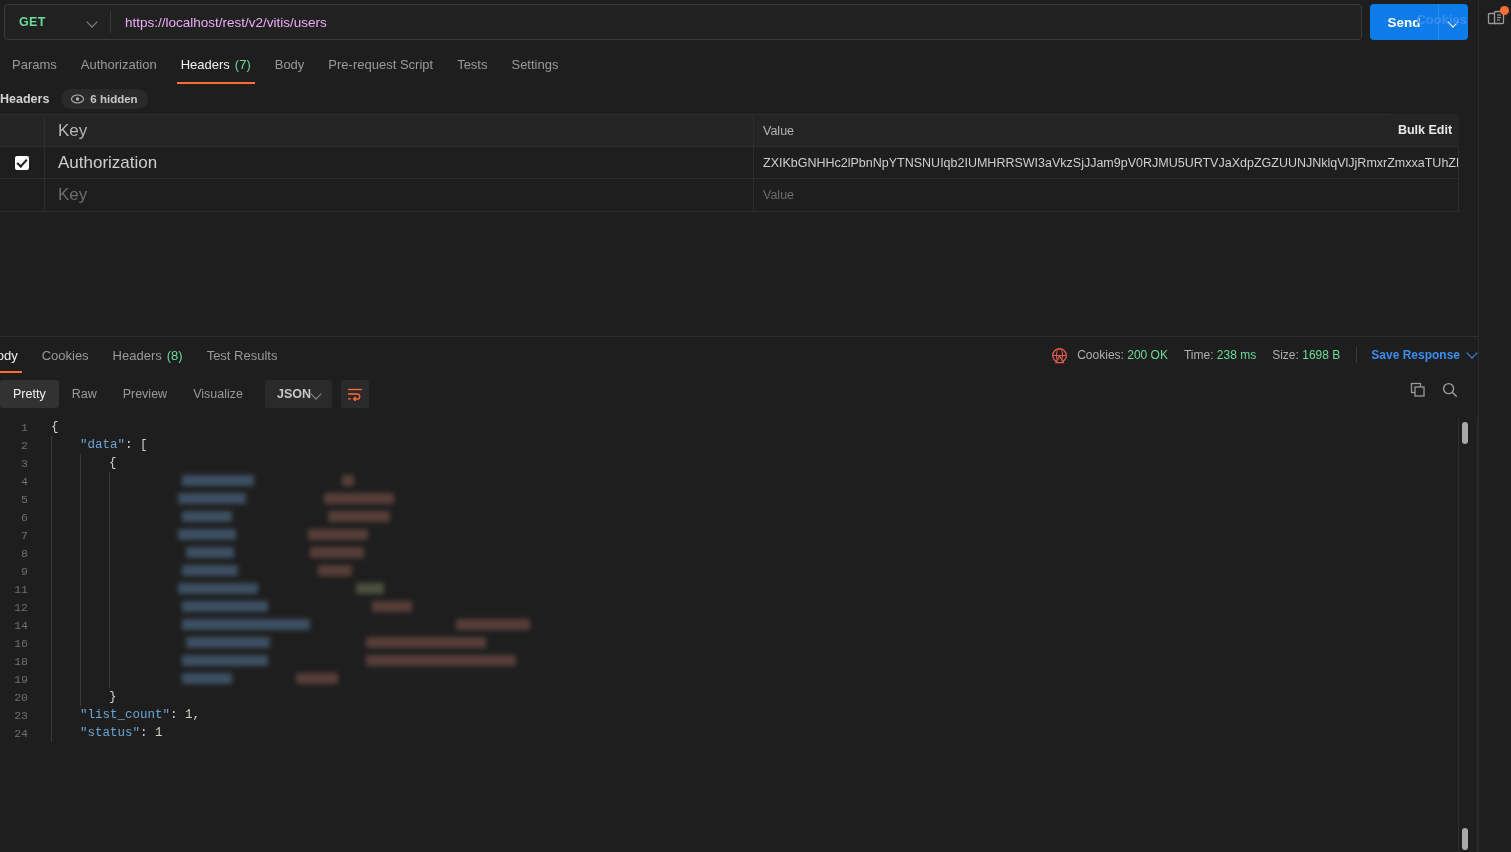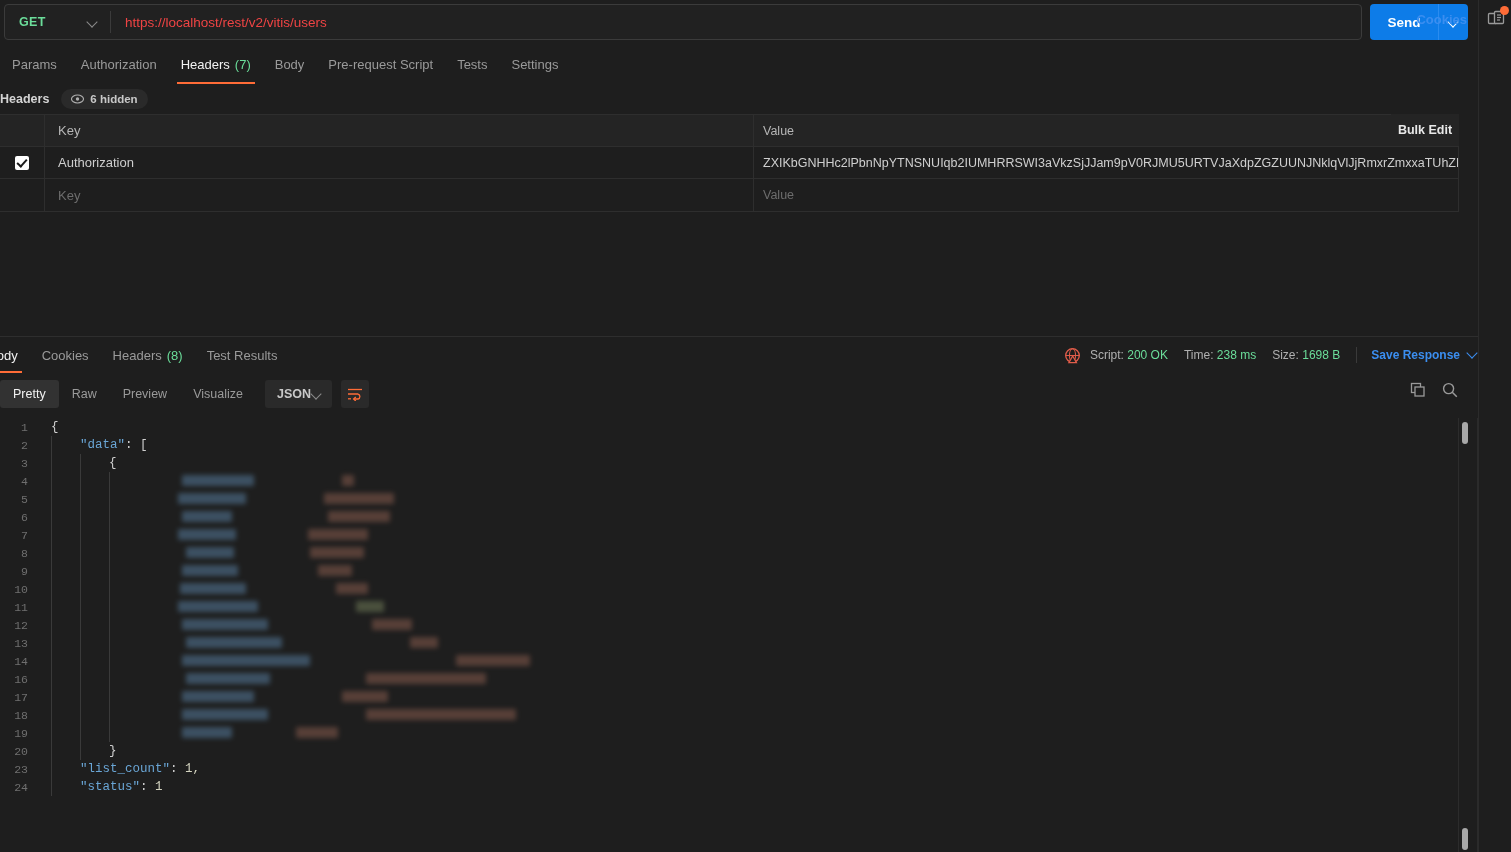--- a/index.html
+++ b/index.html
@@ -32,21 +32,21 @@
   .chev { width: 11px; height: 11px; position: relative; display: inline-block; }
   .chev::before {
     content: ""; position: absolute; left: 1px; top: 1px;
     width: 7px; height: 7px;
     border-right: 1.4px solid #8a8a8a; border-bottom: 1.4px solid #8a8a8a;
     transform: rotate(45deg);
   }
   #method-divider { width: 1px; height: 22px; background: #3b3b3b; }
   #url-input {
     flex: 1; height: 34px; background: transparent; border: none; outline: none;
-    color: #ef4444; font-size: 13.5px; font-family: "Liberation Sans", sans-serif;
+    color: #f0abfc; font-size: 13.5px; font-family: "Liberation Sans", sans-serif;
     padding: 0 14px;
   }
   #send-group {
     position: absolute; left: 1370px; top: 4px; height: 36px; width: 98px;
     display: flex; border-radius: 4px; overflow: hidden;
   }
   #send-button {
     width: 68px; background: #0d7ce8; color: #fff; border: none; cursor: pointer;
     font-size: 13.5px; font-weight: bold; font-family: "Liberation Sans", sans-serif;
     display: flex; align-items: center; justify-content: center;
@@ -104,21 +104,21 @@
   }
   .hrow { display: flex; height: 32px; border-bottom: 1px solid #2e2e2e; }
   .hrow:last-child { border-bottom: none; }
   .hcell-check {
     width: 45px; border-right: 1px solid #2e2e2e;
     display: flex; align-items: center; justify-content: center;
   }
   .hcell-key {
     width: 709px; border-right: 1px solid #2e2e2e;
     display: flex; align-items: center; padding-left: 13px;
-    font-size: 13px; color: #cfcfcf;
+    font-size: 17px; color: #cfcfcf;
   }
   .hcell-val {
     flex: 1; display: flex; align-items: center; padding-left: 9px;
     font-size: 12.5px; color: #cfcfcf; overflow: hidden; white-space: nowrap;
   }
   .hrow.header-row { background: #242424; }
   .hrow.header-row .hcell-key,
   .hrow.header-row .hcell-val { color: #b6b6b6; }
   .placeholder { color: #6d6d6d; }
   #checkbox-auth {
@@ -329,21 +329,21 @@
 </div>
 
 <div id="resp-status">
   <svg id="globe-icon" viewBox="0 0 18 18" aria-hidden="true">
     <circle cx="9" cy="9" r="7.2" fill="none" stroke="#e05c4a" stroke-width="1.4"></circle>
     <ellipse cx="9" cy="9" rx="3.2" ry="7.2" fill="none" stroke="#e05c4a" stroke-width="1.1"></ellipse>
     <line x1="1.8" y1="9" x2="16.2" y2="9" stroke="#e05c4a" stroke-width="1.1"></line>
     <path d="M9.2 9.5 L13.2 16.5 L5.2 16.5 Z" fill="#1e1e1e" stroke="#e05c4a" stroke-width="1.3"></path>
   </svg>
   <span class="stat-item">
-    <span>Script:</span>
+    <span>Cookies:</span>
     <span class="val">200 OK</span>
   </span>
   <span class="stat-item">
     <span>Time:</span>
     <span class="val">238 ms</span>
   </span>
   <span class="stat-item">
     <span>Size:</span>
     <span class="val">1698 B</span>
   </span>
@@ -418,46 +418,34 @@
     </div>
     <div class="jline">
       <div class="jgutter">8</div>
       <div class="jcode"><span class="indent-guide" style="left: 13px;"></span><span class="indent-guide" style="left: 42px;"></span><span class="indent-guide" style="left: 71px;"></span><span class="redact rb" style="left: 148px; width: 48px;"></span><span class="redact rs" style="left: 272px; width: 54px;"></span></div>
     </div>
     <div class="jline">
       <div class="jgutter">9</div>
       <div class="jcode"><span class="indent-guide" style="left: 13px;"></span><span class="indent-guide" style="left: 42px;"></span><span class="indent-guide" style="left: 71px;"></span><span class="redact rb" style="left: 144px; width: 56px;"></span><span class="redact rs" style="left: 280px; width: 34px;"></span></div>
     </div>
     <div class="jline">
-      <div class="jgutter">10</div>
-      <div class="jcode"><span class="indent-guide" style="left: 13px;"></span><span class="indent-guide" style="left: 42px;"></span><span class="indent-guide" style="left: 71px;"></span><span class="redact rb" style="left: 142px; width: 66px;"></span><span class="redact rs" style="left: 298px; width: 32px;"></span></div>
-    </div>
-    <div class="jline">
       <div class="jgutter">11</div>
       <div class="jcode"><span class="indent-guide" style="left: 13px;"></span><span class="indent-guide" style="left: 42px;"></span><span class="indent-guide" style="left: 71px;"></span><span class="redact rb" style="left: 140px; width: 80px;"></span><span class="redact rg" style="left: 318px; width: 28px;"></span></div>
     </div>
     <div class="jline">
       <div class="jgutter">12</div>
       <div class="jcode"><span class="indent-guide" style="left: 13px;"></span><span class="indent-guide" style="left: 42px;"></span><span class="indent-guide" style="left: 71px;"></span><span class="redact rb" style="left: 144px; width: 86px;"></span><span class="redact rs" style="left: 334px; width: 40px;"></span></div>
     </div>
     <div class="jline">
-      <div class="jgutter">13</div>
-      <div class="jcode"><span class="indent-guide" style="left: 13px;"></span><span class="indent-guide" style="left: 42px;"></span><span class="indent-guide" style="left: 71px;"></span><span class="redact rb" style="left: 148px; width: 96px;"></span><span class="redact rs" style="left: 372px; width: 28px;"></span></div>
-    </div>
-    <div class="jline">
       <div class="jgutter">14</div>
       <div class="jcode"><span class="indent-guide" style="left: 13px;"></span><span class="indent-guide" style="left: 42px;"></span><span class="indent-guide" style="left: 71px;"></span><span class="redact rb" style="left: 144px; width: 128px;"></span><span class="redact rs" style="left: 418px; width: 74px;"></span></div>
     </div>
     <div class="jline">
       <div class="jgutter">16</div>
       <div class="jcode"><span class="indent-guide" style="left: 13px;"></span><span class="indent-guide" style="left: 42px;"></span><span class="indent-guide" style="left: 71px;"></span><span class="redact rb" style="left: 148px; width: 84px;"></span><span class="redact rs" style="left: 328px; width: 120px;"></span></div>
-    </div>
-    <div class="jline">
-      <div class="jgutter">17</div>
-      <div class="jcode"><span class="indent-guide" style="left: 13px;"></span><span class="indent-guide" style="left: 42px;"></span><span class="indent-guide" style="left: 71px;"></span><span class="redact rb" style="left: 144px; width: 72px;"></span><span class="redact rs" style="left: 304px; width: 46px;"></span></div>
     </div>
     <div class="jline">
       <div class="jgutter">18</div>
       <div class="jcode"><span class="indent-guide" style="left: 13px;"></span><span class="indent-guide" style="left: 42px;"></span><span class="indent-guide" style="left: 71px;"></span><span class="redact rb" style="left: 144px; width: 86px;"></span><span class="redact rs" style="left: 328px; width: 150px;"></span></div>
     </div>
     <div class="jline">
       <div class="jgutter">19</div>
       <div class="jcode"><span class="indent-guide" style="left: 13px;"></span><span class="indent-guide" style="left: 42px;"></span><span class="indent-guide" style="left: 71px;"></span><span class="redact rb" style="left: 144px; width: 50px;"></span><span class="redact rs" style="left: 258px; width: 42px;"></span></div>
     </div>
     <div class="jline">

